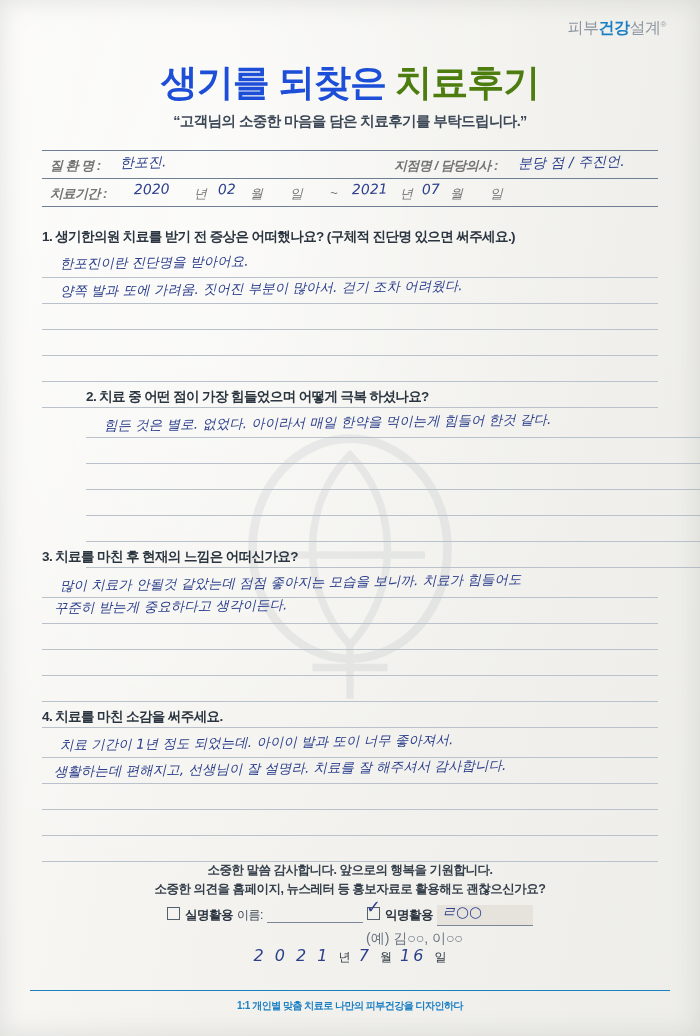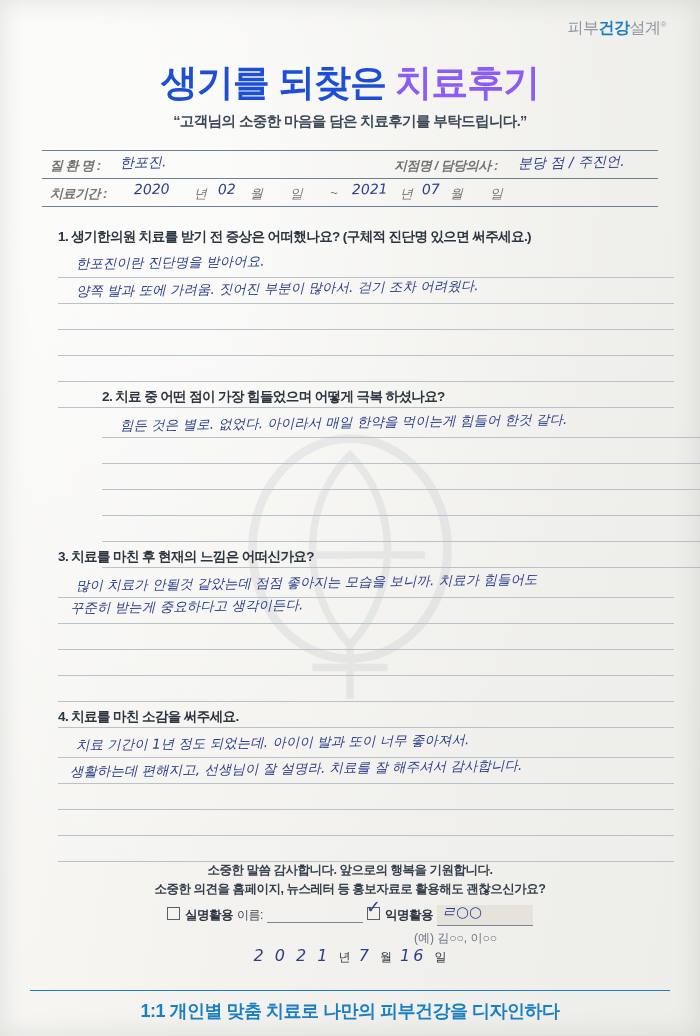--- a/index.html
+++ b/index.html
@@ -67,21 +67,21 @@
     position: absolute;
     top: 58px;
     width: 100%;
     text-align: center;
     font-size: 37px;
     font-weight: bold;
     letter-spacing: -1px;
     white-space: nowrap;
   }
   .title .t-dark { color: #1d4ed8; }
-  .title .t-blue { color: #8b5cf6; }
+  .title .t-blue { color: #4d7c0f; }
 
   .subtitle {
     position: absolute;
     top: 112px;
     width: 100%;
     text-align: center;
     font-size: 14.5px;
     font-weight: bold;
     color: #3c4856;
     letter-spacing: -0.6px;
@@ -114,21 +114,21 @@
     position: absolute;
     color: #2c3f8c;
     font-family: "DejaVu Sans", sans-serif;
     font-size: 14px;
     font-style: italic;
     transform: rotate(-1.2deg);
     white-space: nowrap;
   }
 
   
-  .q-block { position: absolute; left: 58px; width: 616px; }
+  .q-block { position: absolute; left: 42px; width: 616px; }
   .q-title {
     font-size: 13.5px;
     font-weight: bold;
     color: #2b3540;
     letter-spacing: -0.6px;
     margin-bottom: 6px;
   }
   .lines { position: relative; }
   .line {
     height: 25px;
@@ -200,23 +200,22 @@
     color: #2c3f8c;
     font-family: "DejaVu Sans", sans-serif;
     font-size: 15px;
     font-style: italic;
   }
   .ex-note {
     position: absolute;
     top: 930px;
     left: 50%;
     transform: translateX(16px);
-    font-size: 12px;
+    font-size: 14px;
     color: #6a7380;
-    margin-left: 48px;
   }
   .check-mark {
     position: absolute;
     color: #2c3f8c;
     font-size: 18px;
     font-family: "DejaVu Sans", sans-serif;
   }
   .date-line {
     position: absolute;
     top: 946px;
@@ -231,21 +230,21 @@
   }
 
   .bottom-bar {
     position: absolute;
     left: 30px;
     right: 30px;
     top: 990px;
     border-top: 1.5px solid #1b7fc4;
     padding-top: 8px;
     text-align: center;
-    font-size: 18px;
+    font-size: 10px;
     font-weight: bold;
     color: #1b7fc4;
     letter-spacing: -0.5px;
   }
 </style>
 </head>
 <body>
 
 <div class="page">
   <div class="paper-tint"></div>

